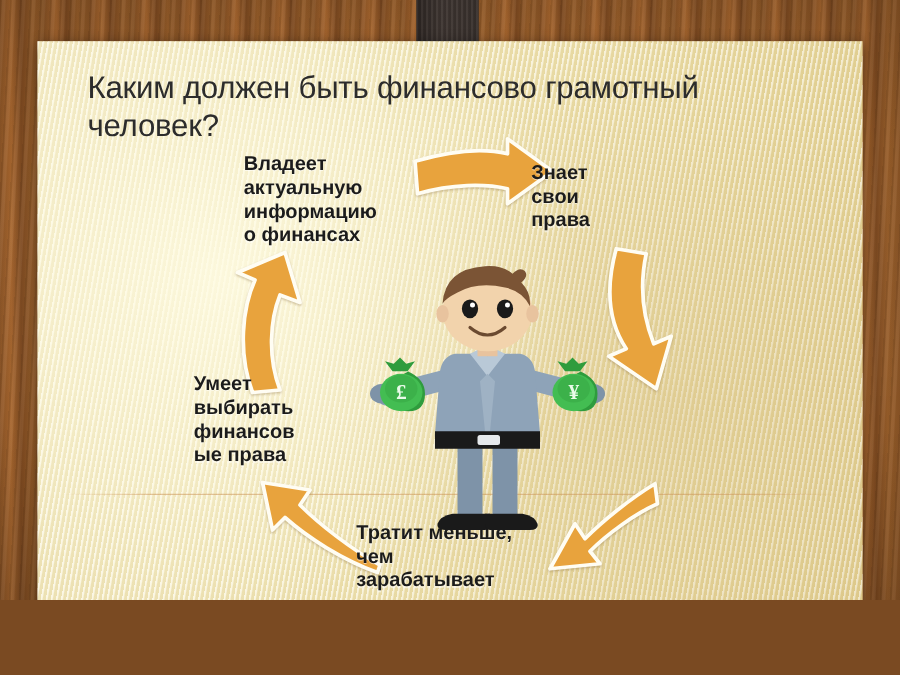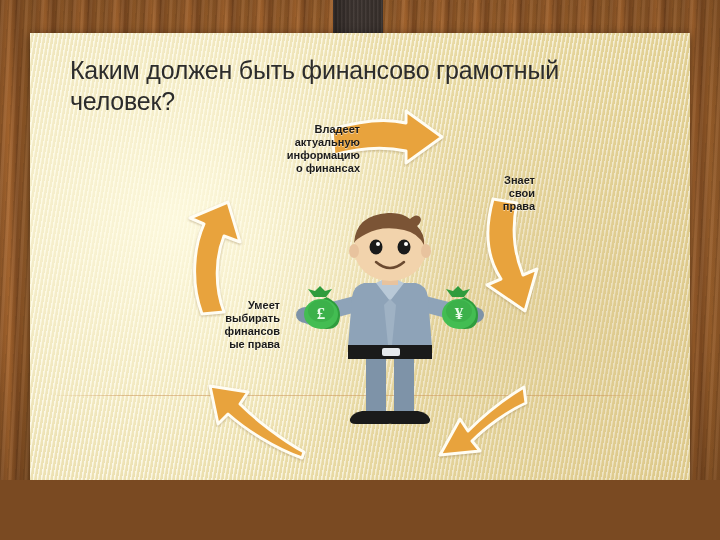--- a/index.html
+++ b/index.html
@@ -65,26 +65,26 @@
 
   
   .hrule{
     position:absolute;left:18px;top:362px;width:624px;height:1px;
     background:linear-gradient(90deg, rgba(205,150,90,0) 0%, rgba(205,150,90,.55) 12%, rgba(205,150,90,.55) 88%, rgba(205,150,90,0) 100%);
   }
 
   
   .lbl{
     position:absolute;color:#1b1b1b;font-weight:bold;
-    text-align:right;line-height:1.18;font-size:11px;
+    text-align:left;line-height:1.18;font-size:16px;
     text-shadow:0 1px 0 rgba(255,255,255,.55);
     white-space:pre-line;
   }
   #lbl-info {left:165px;top:90px;width:165px;}
-  #lbl-rights{left:395px;top:97px;width:110px;margin-top:44px;}
+  #lbl-rights{left:395px;top:97px;width:110px;}
   #lbl-income{left:435px;top:268px;width:155px;}
   #lbl-spend {left:255px;top:385px;width:185px;}
   #lbl-serv  {left:125px;top:266px;width:125px;}
 
   
   .arrow{position:absolute;filter:drop-shadow(0 1px 1px rgba(120,90,40,.35));}
   #arr-top   {left:298px;top:74px;}
   #arr-right {left:445px;top:160px;}
   #arr-br    {left:390px;top:348px;}
   #arr-bl    {left:168px;top:345px;}
@@ -139,20 +139,23 @@
       </svg>
     </div>
 
     <div class="lbl" id="lbl-info">Владеет
 актуальную
 информацию
 о финансах</div>
     <div class="lbl" id="lbl-rights">Знает
 свои
 права</div>
+    <div class="lbl" id="lbl-spend">Тратит меньше,
+чем
+зарабатывает</div>
     <div class="lbl" id="lbl-serv">Умеет
 выбирать
 финансов
 ые права</div>
 
     <div class="figure">
       <svg width="240" height="230" viewBox="0 0 240 230">
 
         <path d="M96 88 L38 103 q-8 2 -6 10 q2 8 10 6 L98 104 Z" fill="#8ea3b8"></path>
         <path d="M144 88 L202 103 q8 2 6 10 q-2 8 -10 6 L142 104 Z" fill="#8ea3b8"></path>

